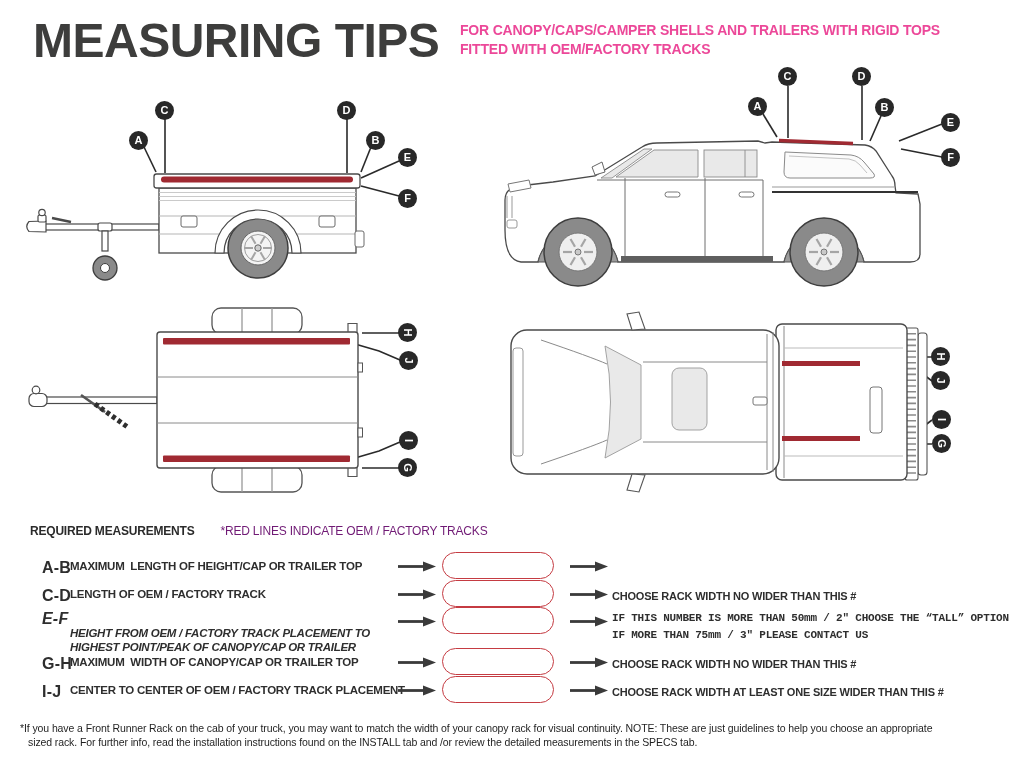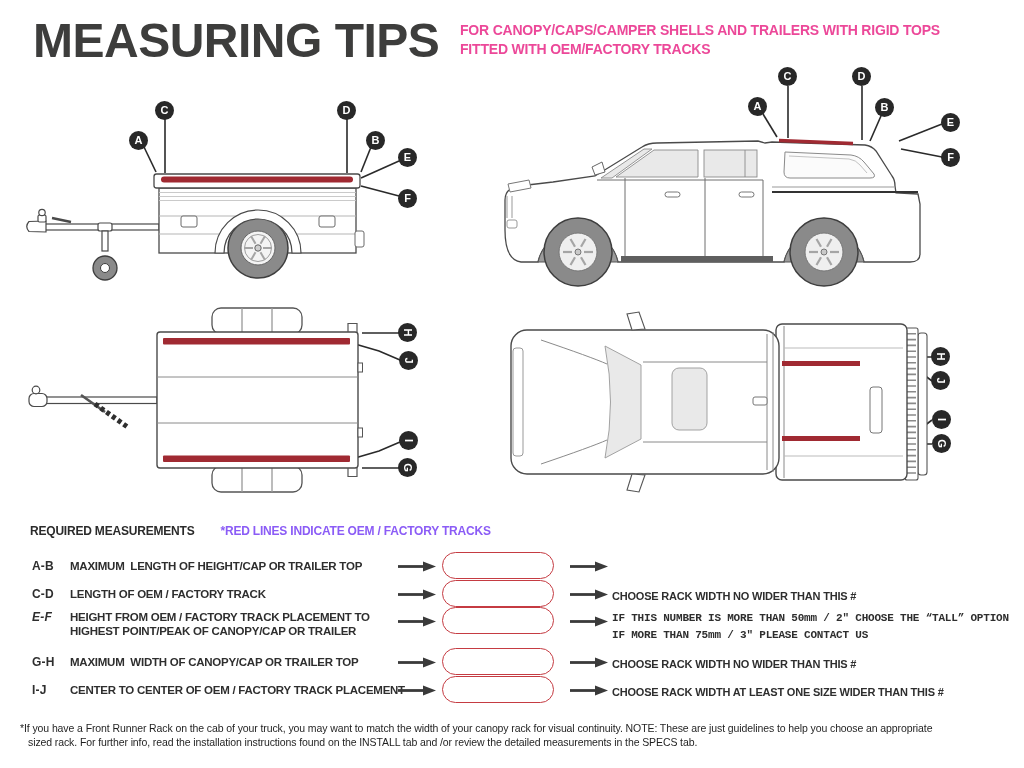--- a/index.html
+++ b/index.html
@@ -18,34 +18,34 @@
   }
   .diag{position:absolute;}
   .callout{
     position:absolute;width:19px;height:19px;border-radius:50%;background:#282828;
     color:#ffffff;font-size:11px;font-weight:bold;display:flex;align-items:center;
     justify-content:center;line-height:1;
   }
   .callout.rot{transform:rotate(90deg);}
   .legend-line{left:30px;top:524px;display:flex;gap:26px;white-space:nowrap;}
   .legend-title{font-size:12px;font-weight:bold;letter-spacing:-0.2px;color:#2b2b2b;}
-  .legend-red{font-size:12px;font-weight:bold;letter-spacing:-0.2px;color:#8b5cf6;}
+  .legend-red{font-size:12px;font-weight:normal;letter-spacing:-0.2px;color:#701a75;}
   .mrow{position:absolute;left:30px;width:994px;height:28px;}
-  .mkey{position:absolute;left:2px;top:7px;font-size:12px;font-weight:bold;letter-spacing:0.2px;}
+  .mkey{position:absolute;left:12px;top:7px;font-size:16px;font-weight:bold;letter-spacing:0.2px;}
   .mlabel{position:absolute;left:40px;top:7px;font-size:11.5px;font-weight:bold;
     letter-spacing:-0.25px;line-height:14px;}
   .mlabel span,.mresult span{display:block;white-space:pre;}
   .marr1{position:absolute;left:368px;top:9px;}
   .mpill{position:absolute;left:412px;top:0;width:112px;height:27px;box-sizing:border-box;
     border:1.6px solid #c53b42;border-radius:14px;background:#ffffff;}
   .marr2{position:absolute;left:540px;top:9px;}
   .mresult{position:absolute;left:582px;top:7.5px;font-size:11px;font-weight:bold;
     letter-spacing:-0.2px;line-height:16.5px;}
   .mrow.tall{height:44px;}
-  .mrow.tall .mlabel{top:2px;}
+  .mrow.tall .mlabel{top:18px;font-style:italic;}
   .mrow.tall .mpill{top:-1px;}
   .mrow.tall .marr1,.mrow.tall .marr2{top:8px;}
   .mrow.tall .mresult{top:2px;font-family:Liberation Mono, monospace;}
   .footnote{left:20px;top:722px;font-size:10.5px;font-weight:normal;color:#1f1f1f;
     line-height:13.5px;letter-spacing:-0.1px;}
   .footnote span{display:block;white-space:nowrap;}
   .footnote .f2{margin-left:8px;}
 </style>
 </head>
 <body>

